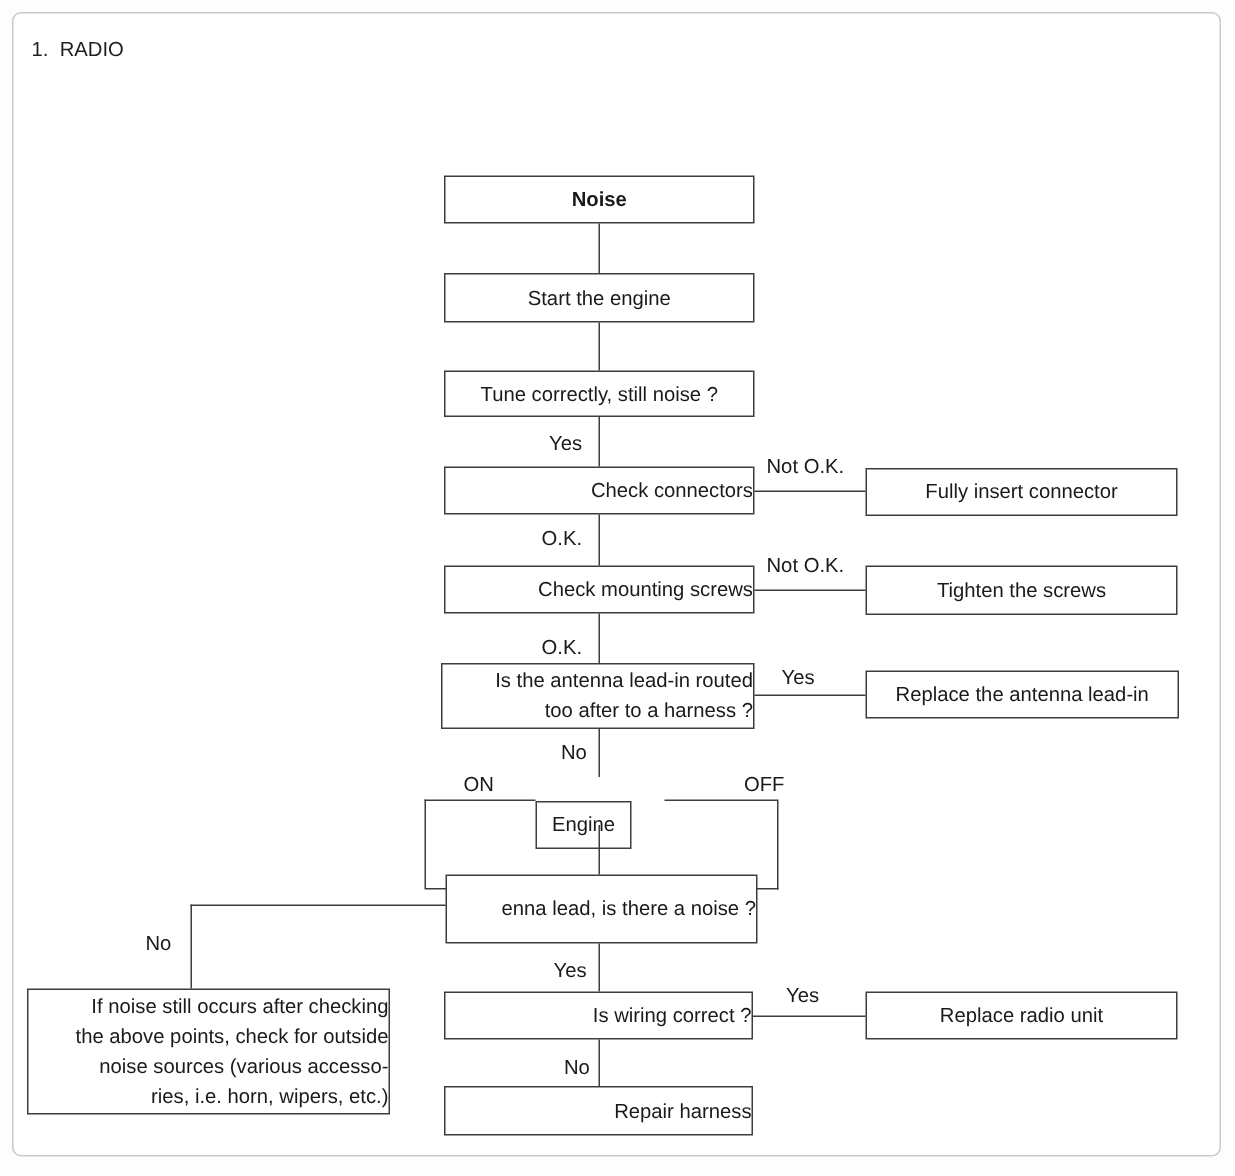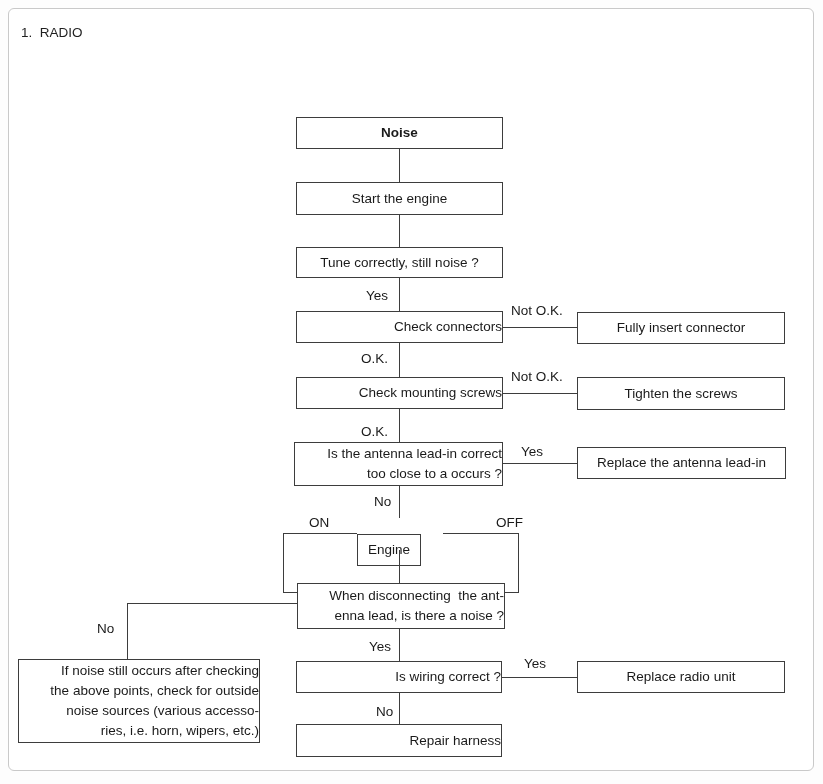--- a/index.html
+++ b/index.html
@@ -97,30 +97,29 @@
 
   <div class="fbox leftal" style="left:296px; top:311px; width:207px; height:32px;">
     <span class="ln">Check connectors</span>
   </div>
 
   <div class="fbox leftal" style="left:296px; top:377px; width:207px; height:32px;">
     <span class="ln">Check mounting screws</span>
   </div>
 
   <div class="fbox leftal" style="left:294px; top:442px; width:209px; height:44px;">
-    <span class="ln">Is the antenna lead-in correct</span>
-    <span class="ln">too close to a occurs ?</span>
+    <span class="ln">Is the antenna lead-in routed</span>
+    <span class="ln">too after to a harness ?</span>
   </div>
 
   <div class="fbox center" style="left:357px; top:518px; width:64px; height:32px;margin-top:16px;">
     <span class="ln">Engine</span>
   </div>
 
   <div class="fbox leftal" style="left:297px; top:583px; width:208px; height:46px; padding-left:11px;">
-    <span class="ln">When disconnecting  the ant-</span>
     <span class="ln">enna lead, is there a noise ?</span>
   </div>
 
   <div class="fbox leftal" style="left:296px; top:661px; width:206px; height:32px;">
     <span class="ln">Is wiring correct ?</span>
   </div>
 
   <div class="fbox leftal" style="left:296px; top:724px; width:206px; height:33px;">
     <span class="ln">Repair harness</span>
   </div>

